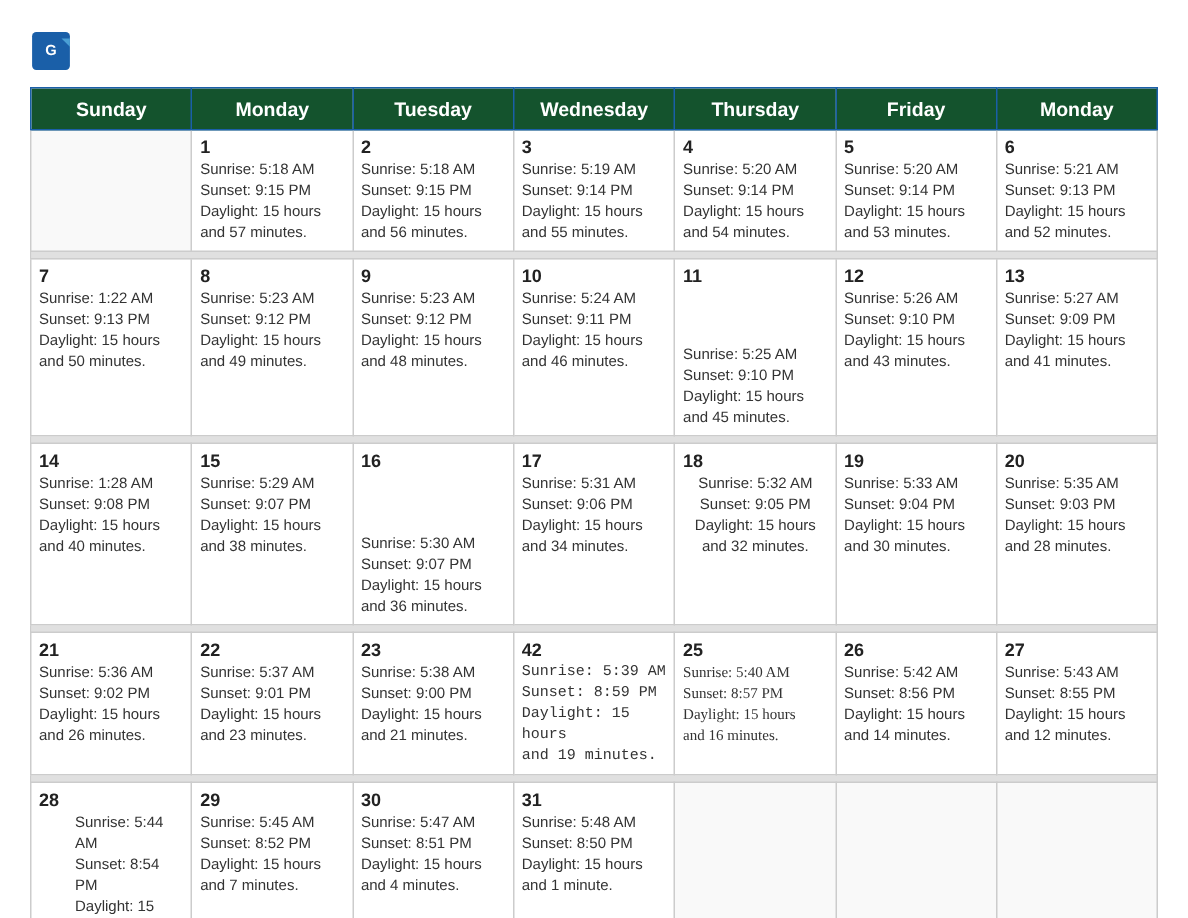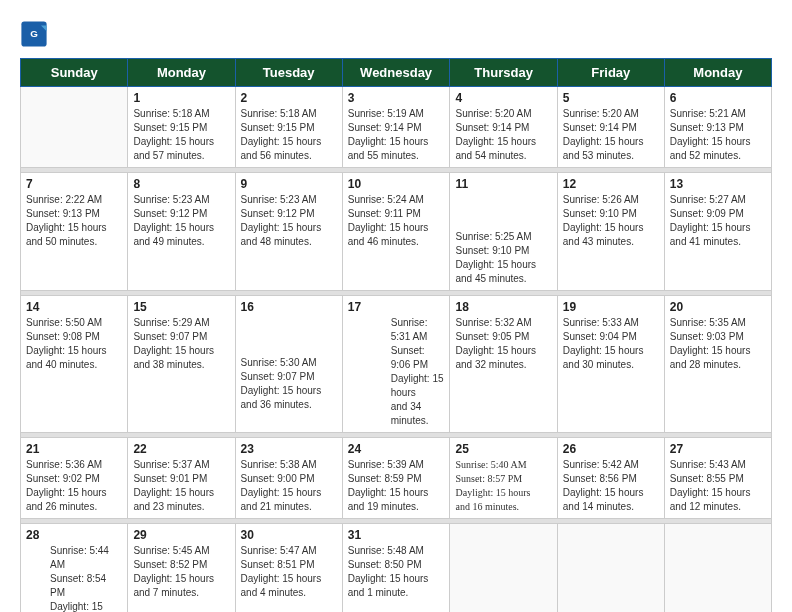--- a/index.html
+++ b/index.html
@@ -164,21 +164,21 @@
 Daylight: 15 hours
 and 52 minutes.</div>
         </td>
       </tr>
       <tr>
         <td colspan="7" style="height: 5px; background: rgb(224, 224, 224); padding: 0px;"></td>
       </tr>
       <tr>
         <td>
           <div class="day-number">7</div>
-          <div class="day-info" style="white-space: pre-line;">Sunrise: 2:22 AM
+          <div class="day-info" style="white-space: pre-line;">Sunrise: 1:22 AM
 Sunset: 9:13 PM
 Daylight: 15 hours
 and 50 minutes.</div>
         </td>
         <td>
           <div class="day-number">8</div>
           <div class="day-info" style="white-space: pre-line;">Sunrise: 5:23 AM
 Sunset: 9:12 PM
 Daylight: 15 hours
 and 49 minutes.</div>
@@ -218,49 +218,49 @@
 Daylight: 15 hours
 and 41 minutes.</div>
         </td>
       </tr>
       <tr>
         <td colspan="7" style="height: 5px; background: rgb(224, 224, 224); padding: 0px;"></td>
       </tr>
       <tr>
         <td>
           <div class="day-number">14</div>
-          <div class="day-info" style="white-space: pre-line;">Sunrise: 5:50 AM
+          <div class="day-info" style="white-space: pre-line;">Sunrise: 1:28 AM
 Sunset: 9:08 PM
 Daylight: 15 hours
 and 40 minutes.</div>
         </td>
         <td>
           <div class="day-number">15</div>
           <div class="day-info" style="white-space: pre-line;">Sunrise: 5:29 AM
 Sunset: 9:07 PM
 Daylight: 15 hours
 and 38 minutes.</div>
         </td>
         <td>
           <div class="day-number">16</div>
           <div class="day-info" style="white-space: pre-line; margin-top: 42px;">Sunrise: 5:30 AM
 Sunset: 9:07 PM
 Daylight: 15 hours
 and 36 minutes.</div>
         </td>
         <td>
           <div class="day-number">17</div>
-          <div class="day-info" style="white-space: pre-line; margin-left: 43px;">Sunrise: 5:31 AM
+          <div class="day-info" style="white-space: pre-line;">Sunrise: 5:31 AM
 Sunset: 9:06 PM
 Daylight: 15 hours
 and 34 minutes.</div>
         </td>
         <td>
           <div class="day-number">18</div>
-          <div class="day-info" style="white-space: pre-line;">Sunrise: 5:32 AM
+          <div class="day-info" style="white-space: pre-line; text-align: center;">Sunrise: 5:32 AM
 Sunset: 9:05 PM
 Daylight: 15 hours
 and 32 minutes.</div>
         </td>
         <td>
           <div class="day-number">19</div>
           <div class="day-info" style="white-space: pre-line;">Sunrise: 5:33 AM
 Sunset: 9:04 PM
 Daylight: 15 hours
 and 30 minutes.</div>
@@ -292,22 +292,22 @@
 and 23 minutes.</div>
         </td>
         <td>
           <div class="day-number">23</div>
           <div class="day-info" style="white-space: pre-line;">Sunrise: 5:38 AM
 Sunset: 9:00 PM
 Daylight: 15 hours
 and 21 minutes.</div>
         </td>
         <td>
-          <div class="day-number">24</div>
-          <div class="day-info" style="white-space: pre-line;">Sunrise: 5:39 AM
+          <div class="day-number">42</div>
+          <div class="day-info" style="white-space: pre-line; font-family: Liberation Mono, monospace;">Sunrise: 5:39 AM
 Sunset: 8:59 PM
 Daylight: 15 hours
 and 19 minutes.</div>
         </td>
         <td>
           <div class="day-number">25</div>
           <div class="day-info" style="white-space: pre-line; font-family: Liberation Serif, serif;">Sunrise: 5:40 AM
 Sunset: 8:57 PM
 Daylight: 15 hours
 and 16 minutes.</div>

